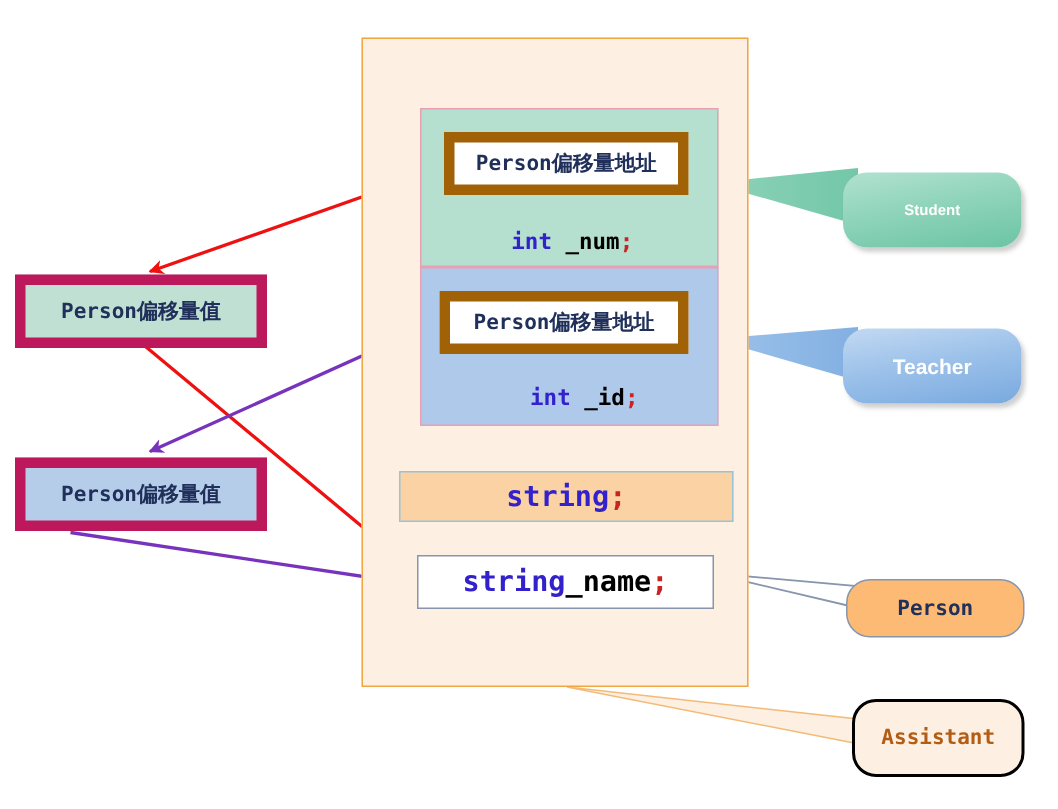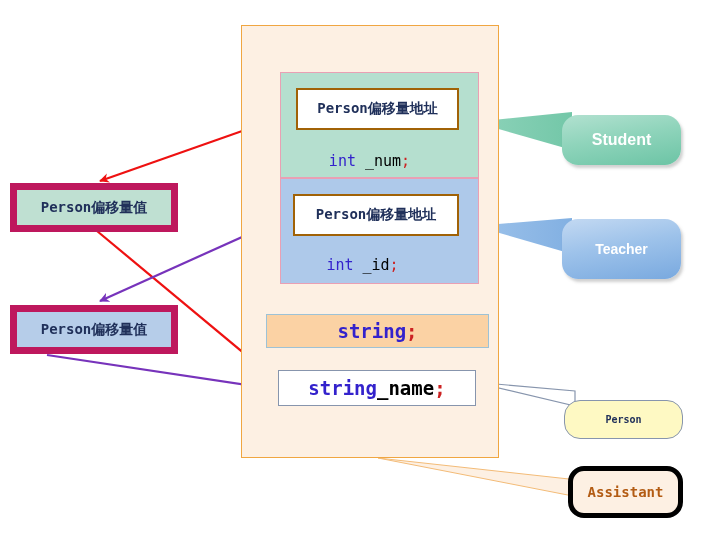--- a/index.html
+++ b/index.html
@@ -29,43 +29,44 @@
     border:1px solid #e9a0b4;
   }
   .panel-student{left:280px;top:72px;width:199px;height:106px;background:#b5dfcf;}
   .panel-teacher{left:280px;top:178px;width:199px;height:106px;background:#aec9ea;}
 
   
   .addr-box{
     position:absolute;
     box-sizing:border-box;
     background:#ffffff;
-    border:2px solid #a16207;
+    border:7px solid #a16207;
     display:flex;align-items:center;justify-content:center;
     color:#20305a;
     font-size:14px;
     font-weight:bold;
     letter-spacing:0px;
     white-space:nowrap;
   }
   .addr-student{left:296px;top:88px;width:163px;height:42px;}
   .addr-teacher{left:293px;top:194px;width:166px;height:42px;}
 
   
   .member{
     position:absolute;
     width:179px;
     text-align:center;
     font-size:15px;
-    font-weight:normal;
+    font-weight:bold;
     color:#000000;
     white-space:nowrap;
+    margin-left:12px;
   }
   .member-num{left:280px;top:152px;}
-  .member-id{left:273px;top:256px;}
+  .member-id{left:288px;top:256px;}
   .kw{color:#3322cc;}
   .semi{color:#cc2222;}
 
   
   .field-box{
     position:absolute;
     box-sizing:border-box;
     display:flex;align-items:center;justify-content:center;
     font-size:19px;font-weight:bold;white-space:nowrap;
     color:#000000;
@@ -94,37 +95,37 @@
   .callout{
     position:absolute;
     box-sizing:border-box;
     display:flex;align-items:center;justify-content:center;
     border-radius:16px;
     white-space:nowrap;
   }
   .callout-student{
     left:562px;top:115px;width:119px;height:50px;
     background:linear-gradient(170deg,#b2e1d0 0%,#8fd4bb 45%,#6cc4a5 100%);
-    color:#ffffff;font-family:"Liberation Sans",sans-serif;font-size:16px;font-weight:bold;
+    color:#ffffff;font-family:"Liberation Sans",sans-serif;font-size:10px;font-weight:bold;
     box-shadow:2px 3px 3px rgba(120,120,120,0.35);
   }
   .callout-teacher{
-    left:562px;top:219px;width:119px;height:60px;
+    left:562px;top:219px;width:119px;height:50px;
     background:linear-gradient(170deg,#c3d9f2 0%,#9dc2ea 45%,#79a9df 100%);
     color:#ffffff;font-family:"Liberation Sans",sans-serif;font-size:14px;font-weight:bold;
     box-shadow:2px 3px 3px rgba(120,120,120,0.35);
   }
   .callout-person{
-    left:564px;top:400px;width:119px;height:39px;
-    background:#fef9c3;border:1px solid #8795ad;
-    color:#20305a;font-size:10px;font-weight:bold;
+    left:564px;top:386px;width:119px;height:39px;
+    background:#fdba74;border:1px solid #8795ad;
+    color:#20305a;font-size:14px;font-weight:bold;
   }
   .callout-assistant{
     left:568px;top:466px;width:115px;height:52px;
-    background:#fdf0e3;border:5px solid #000000;
+    background:#fdf0e3;border:2px solid #000000;
     color:#b35c14;font-size:14px;font-weight:bold;
   }
 
   
   .watermark{
     position:absolute;
     left:424px;top:511px;
     font-family:"Liberation Sans",sans-serif;
     font-size:14px;
     color:#d9d9d9;

